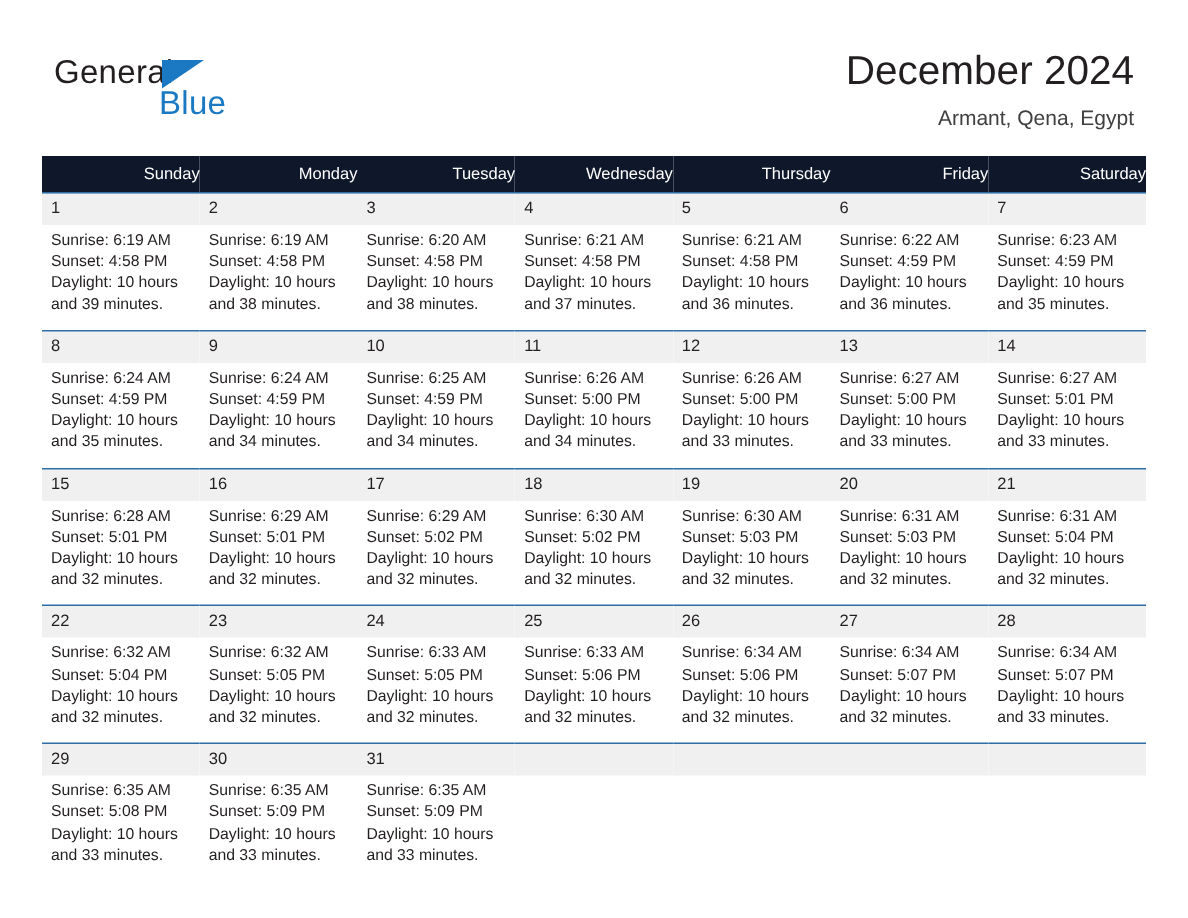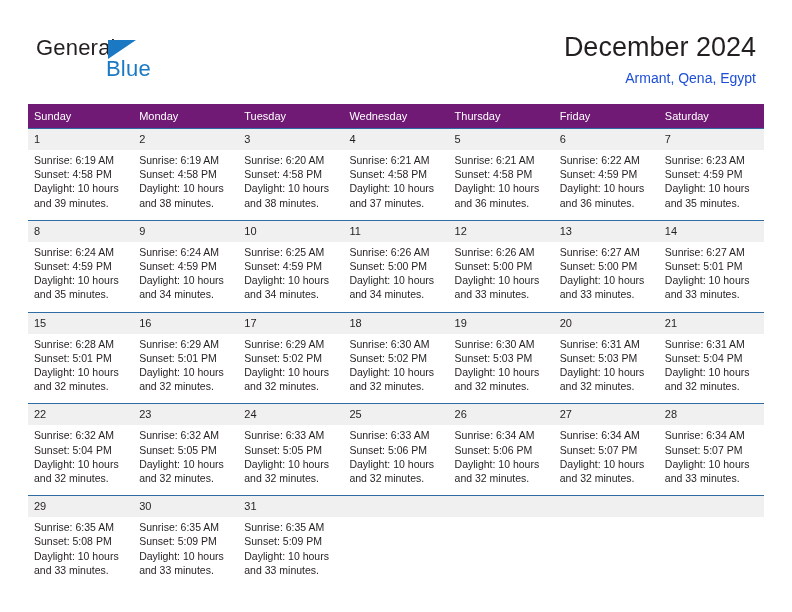--- a/index.html
+++ b/index.html
@@ -77,41 +77,41 @@
     font-size: 27px;
     font-weight: normal;
     color: #231f20;
     line-height: 34px;
     white-space: nowrap;
     margin-left: 34px;
   }
   .cal-subtitle {
     font-size: 14px;
     font-weight: normal;
-    color: #1d4ed8;
+    color: #404040;
     line-height: 20px;
     margin-top: 4px;
     white-space: nowrap;
   }
 
   
   .calendar {
     position: absolute;
     left: 28px;
     top: 104px;
     width: 736px;
     border-collapse: collapse;
     table-layout: fixed;
   }
   .calendar th {
-    background: #701a75;
+    background: #0f172a;
     color: #ffffff;
     font-size: 11px;
     font-weight: normal;
-    text-align: left;
+    text-align: right;
     padding: 5px 0 5px 6px;
     line-height: 14px;
     border: none;
   }
   .week-row > td {
     vertical-align: top;
     padding: 0;
     border-top: 1px solid #2d6ca5;
     background: #ffffff;
   }

